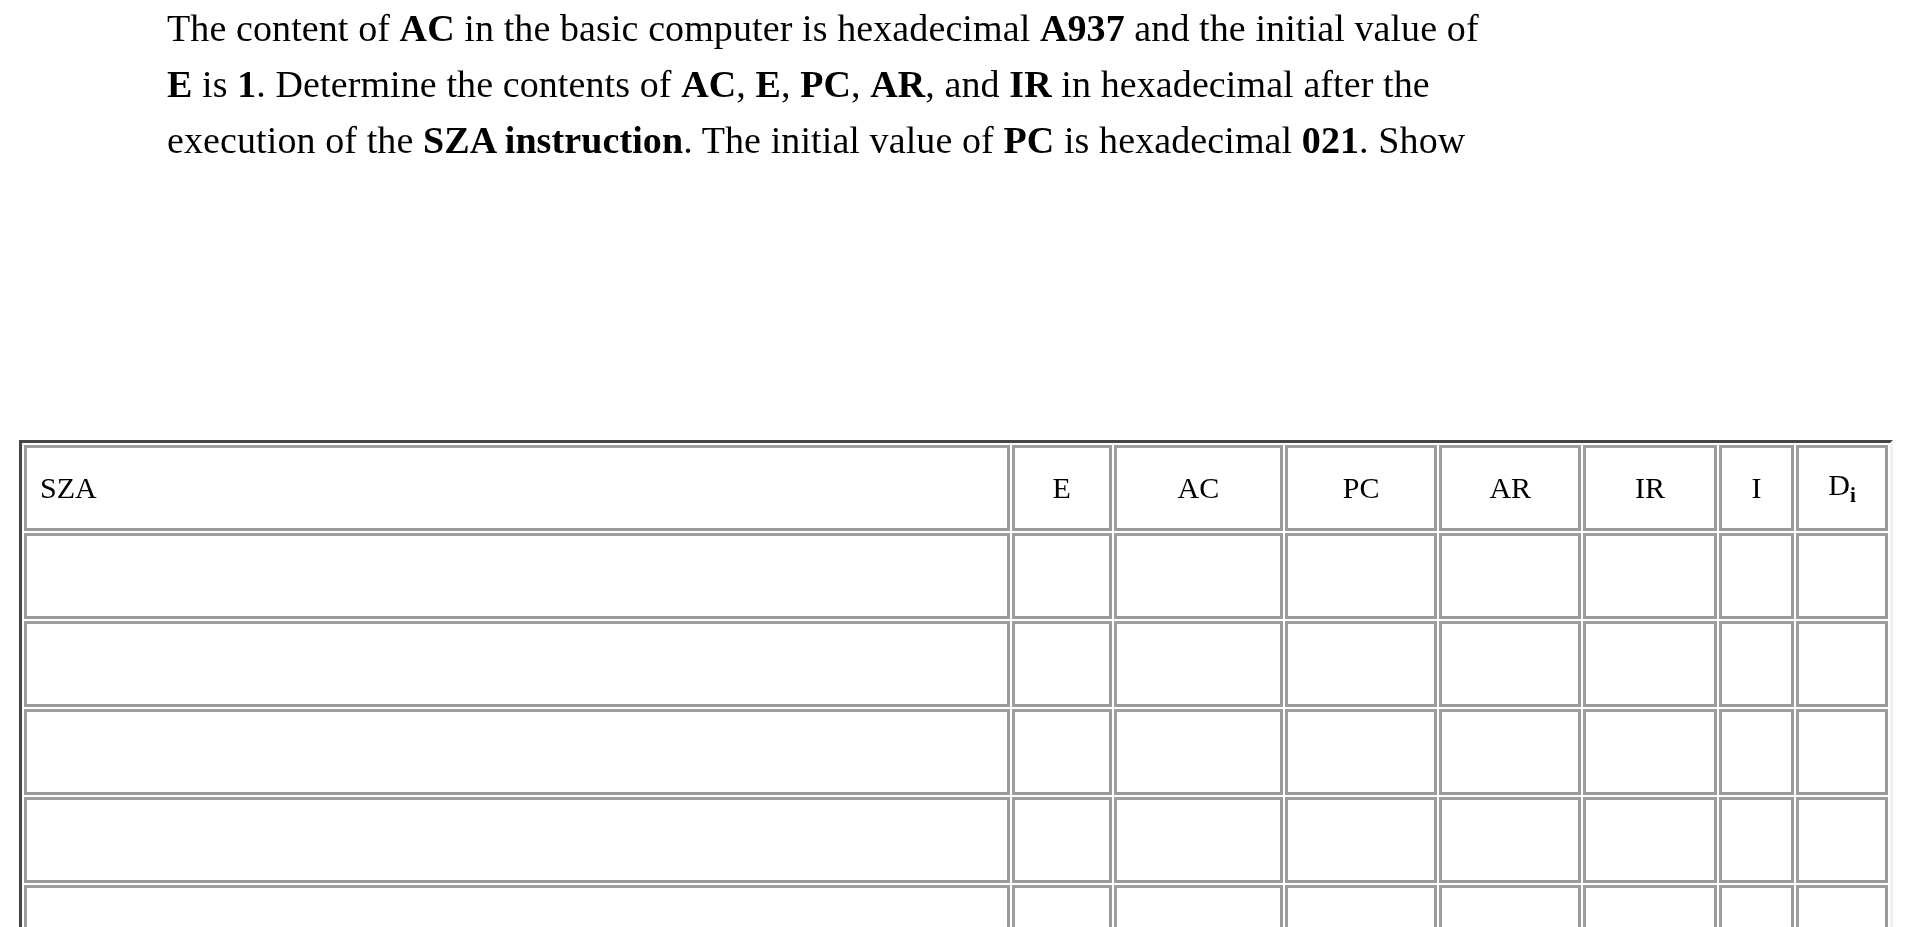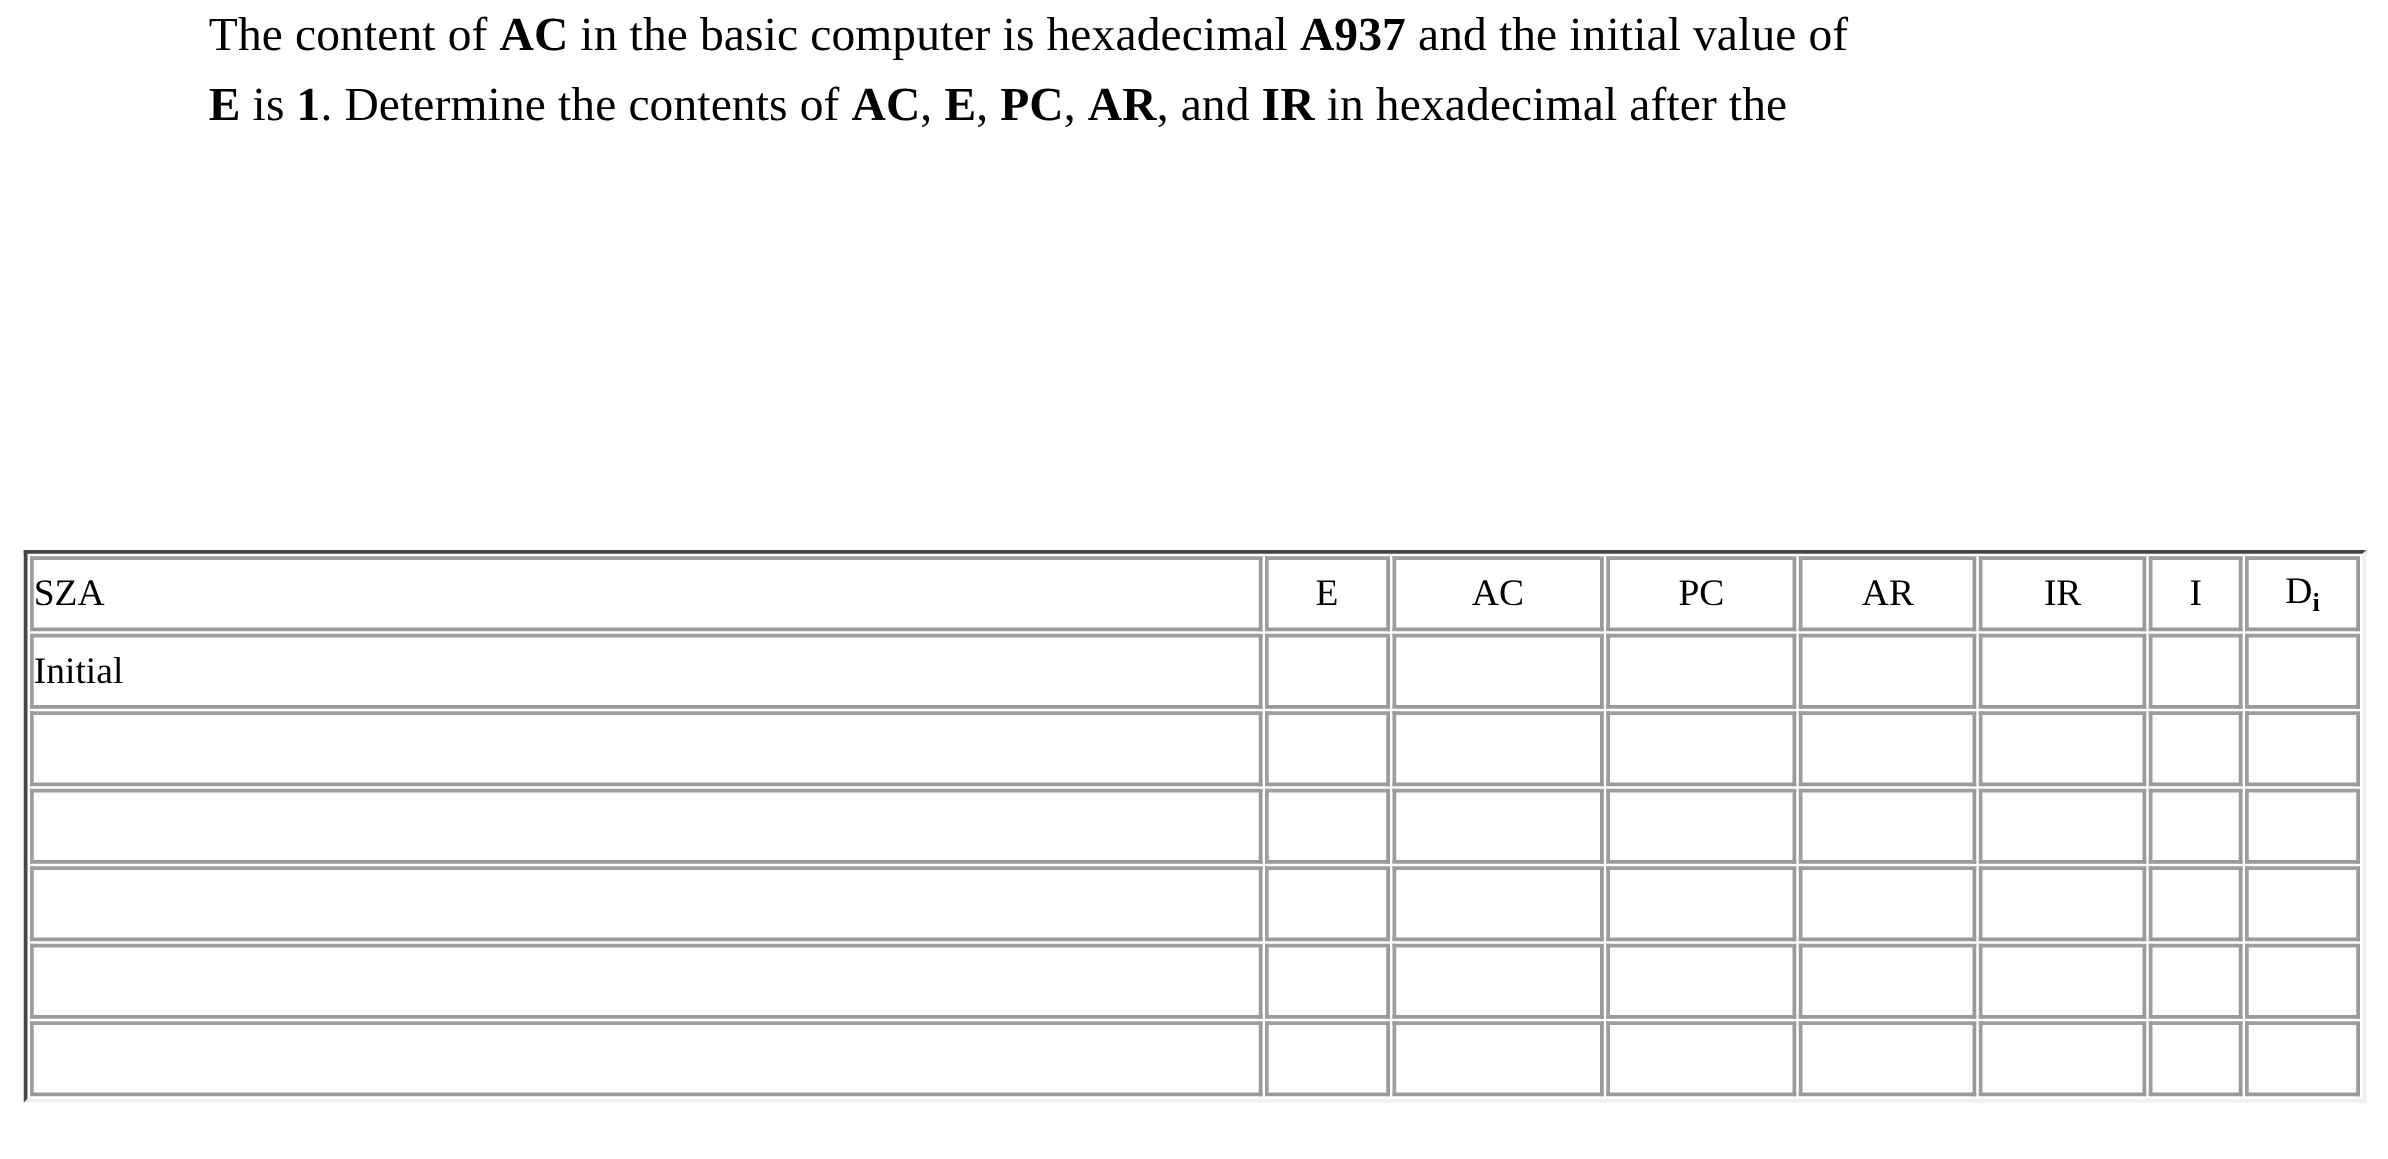--- a/index.html
+++ b/index.html
@@ -55,21 +55,21 @@
     font-size: 30px;
   }
   table.register-table td,
   table.register-table th {
     border: 3px inset #9a9a9a;
     border-top-color: #f2f2f2;
     border-left-color: #f2f2f2;
     border-right-color: #9a9a9a;
     border-bottom-color: #9a9a9a;
     background: #ffffff;
-    padding: 0;
+    padding: 13px;
     height: 54px;
     vertical-align: middle;
     font-weight: normal;
   }
   td.label-cell {
     text-align: left;
     padding-left: 18px;
     font-weight: bold;
     font-size: 30px;
   }
@@ -100,20 +100,21 @@
   col.c-ir   { width: 128px; }
   col.c-i    { width: 72px; }
   col.c-di   { width: 88px; }
 </style>
 </head>
 <body>
 
 <div class="question-block">
   <div class="question-line"><span>The content of </span><b>AC</b><span> in the basic computer is hexadecimal </span><b>A937</b><span> and the initial value of</span></div>
   <div class="question-line"><b>E</b><span> is </span><b>1</b><span>. Determine the contents of </span><b>AC</b><span>, </span><b>E</b><span>, </span><b>PC</b><span>, </span><b>AR</b><span>, and </span><b>IR</b><span> in hexadecimal after the</span></div>
+  <div class="question-line"><span>execution of the </span><b>SZA instruction</b><span>. The initial value of </span><b>PC</b><span> is hexadecimal </span><b>021</b><span>. Show</span></div>
 </div>
 
 <div class="register-table-wrap">
   <table class="register-table">
     <colgroup>
       <col class="c-name">
         <col class="c-e">
         <col class="c-ac">
         <col class="c-pc">
       <col class="c-ar">
@@ -127,30 +128,20 @@
           <th class="col-head"><span>E</span></th>
           <th class="col-head"><span>AC</span></th>
           <th class="col-head"><span>PC</span></th>
           <th class="col-head"><span>AR</span></th>
           <th class="col-head"><span>IR</span></th>
           <th class="col-head"><span>I</span></th>
           <th class="col-head"><span>D</span><span class="sub">i</span></th>
         </tr>
     </thead>
     <tbody>
-        <tr>
-          <td class="label-cell">Initial</td>
-          <td class="blank-cell"></td>
-          <td class="blank-cell"></td>
-          <td class="blank-cell"></td>
-          <td class="blank-cell"></td>
-          <td class="blank-cell"></td>
-          <td class="blank-cell"></td>
-          <td class="blank-cell"></td>
-        </tr>
         <tr>
           <td class="row-label-blank"></td>
           <td class="blank-cell"></td>
           <td class="blank-cell"></td>
           <td class="blank-cell"></td>
           <td class="blank-cell"></td>
           <td class="blank-cell"></td>
           <td class="blank-cell"></td>
           <td class="blank-cell"></td>
         </tr>

